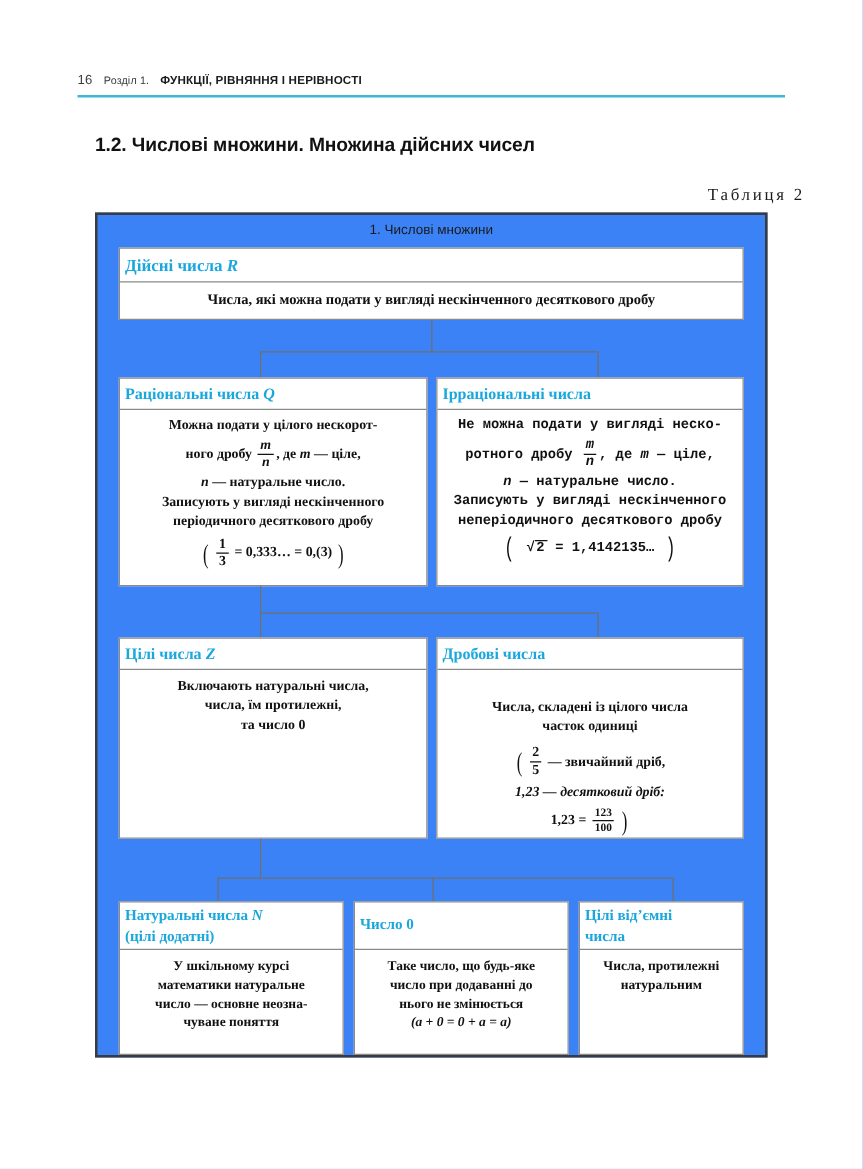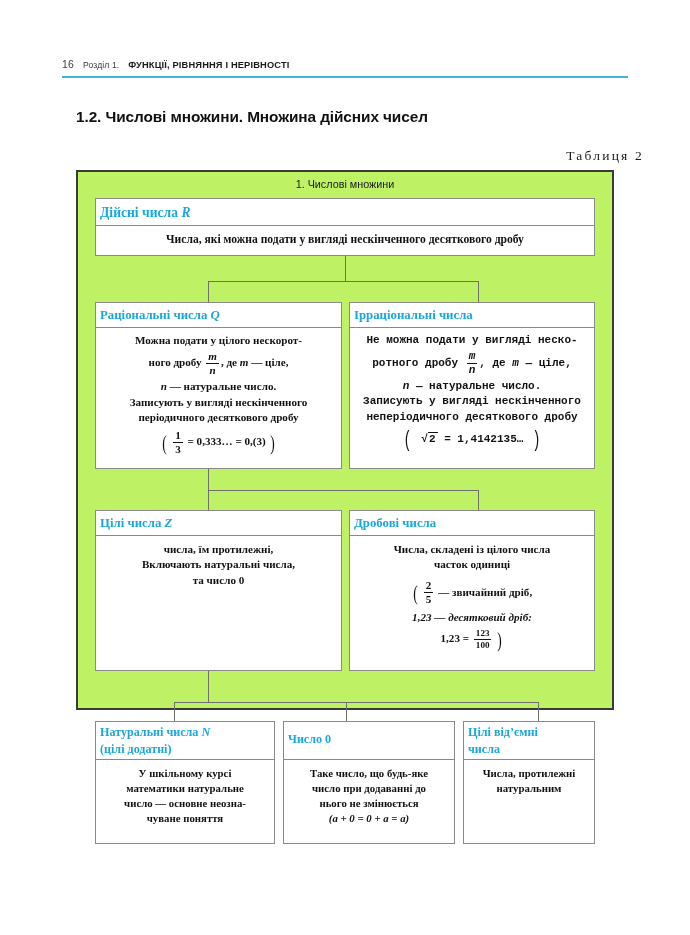--- a/index.html
+++ b/index.html
@@ -74,24 +74,24 @@
     letter-spacing: 2.2px;
     color: #1a1a1a;
   }
 
   
   .frame {
     position: absolute;
     left: 76px;
     top: 170px;
     width: 538px;
-    height: 540px;
+    height: 676px;
     border: 2.1px solid #3b3b3b;
     box-sizing: border-box;
-    background: #bef264;
+    background: #3b82f6;
   }
   .frame-inner {
     position: absolute;
     left: 0; top: 0;
     width: 100%; height: 100%;
   }
 
   
   .box {
     position: absolute;
@@ -269,31 +269,31 @@
     <div class="ln h" style="left:130px; top:318px; width:270px;"></div>
     <div class="ln v" style="left:130px; top:318px; height:20px;"></div>
     <div class="ln v" style="left:400px; top:318px; height:20px;"></div>
 
     <div class="box" style="left:17px; top:338px; width:247px; height:161px;">
       <div class="box-head" style="height:25px; font-size:12.8px; line-height:19px;">
         <span>Цілі числа</span>
         <span class="it">Z</span>
       </div>
       <div class="box-body" style="font-size:11.1px; padding-top:6px;">
+        <div>Включають натуральні числа,</div>
         <div>числа, їм протилежні,</div>
-        <div>Включають натуральні числа,</div>
         <div>та число 0</div>
       </div>
     </div>
 
     <div class="box" style="left:271px; top:338px; width:246px; height:161px;">
       <div class="box-head" style="height:25px; font-size:12.8px; line-height:19px;">
         <span>Дробові числа</span>
       </div>
-      <div class="box-body" style="font-size:11.1px; padding-top:6px;">
+      <div class="box-body" style="font-size:11.1px; padding-top:6px;margin-top:17px;">
         <div>Числа, складені із цілого числа</div>
         <div>часток одиниці</div>
         <div class="mathline nowrap" style="margin-top:8px;">
           <span class="paren-big">(</span>
           <span class="frac">
             <span class="num">2</span>
             <span class="den">5</span>
           </span>
           <span>— звичайний дріб,</span>
         </div>

